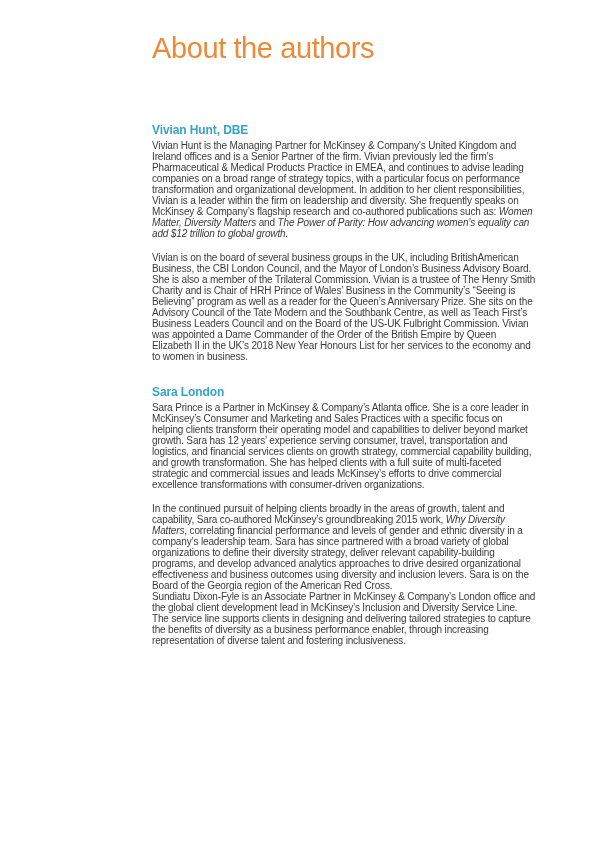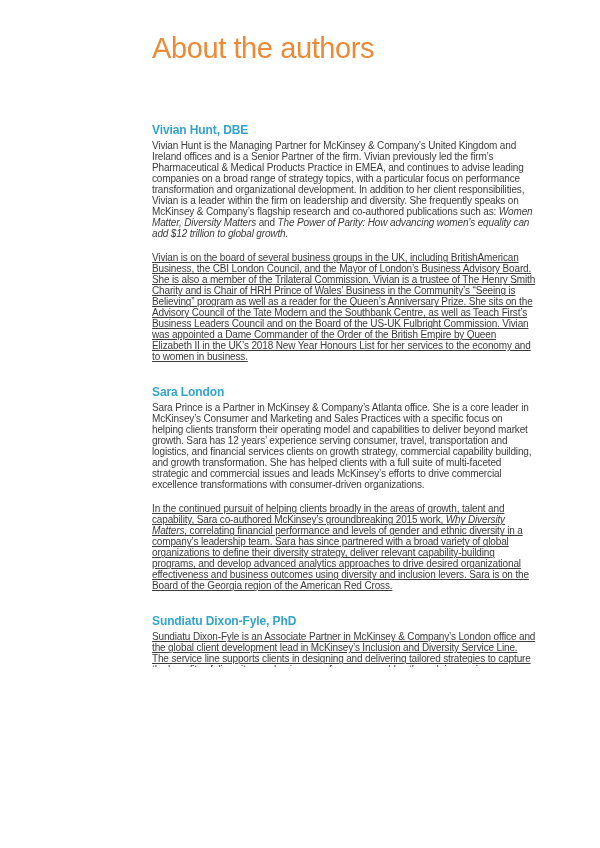--- a/index.html
+++ b/index.html
@@ -35,21 +35,21 @@
     letter-spacing: -0.1px;
   }
   .author-section:first-child .author-name { margin-top: 60px; }
   .body-para {
     margin: 0 0 13px 0;
     font-size: 10px;
     line-height: 11px;
     letter-spacing: -0.15px;
     color: var(--body_text, #3B3B3B);
   }
-  .body-para:last-child { margin-bottom: 0; text-decoration: underline; }
+  .body-para:last-child { margin-bottom: 0; }
   .body-para em { font-style: italic; }
   .footer {
     position: absolute;
     top: 817px;
     left: 0;
     width: 600px;
     font-size: 7.6px;
     color: var(--footer_text, #3B3B3B);
     letter-spacing: -0.1px;
   }
@@ -68,21 +68,20 @@
           <h2 class="author-name">Vivian Hunt, DBE</h2>
           <p class="body-para"><span>Vivian Hunt is the Managing Partner for McKinsey &amp; Company’s United Kingdom and Ireland offices and is a Senior Partner of the firm. Vivian previously led the firm’s Pharmaceutical &amp; Medical Products Practice in EMEA, and continues to advise leading companies on a broad range of strategy topics, with a particular focus on performance transformation and organizational development. In addition to her client responsibilities, Vivian is a leader within the firm on leadership and diversity. She frequently speaks on McKinsey &amp; Company’s flagship research and co-authored publications such as: </span><em>Women Matter, Diversity Matters</em><span> and </span><em>The Power of Parity: How advancing women’s equality can add $12 trillion to global growth.</em></p>
           <p class="body-para"><span>Vivian is on the board of several business groups in the UK, including BritishAmerican Business, the CBI London Council, and the Mayor of London’s Business Advisory Board. She is also a member of the Trilateral Commission. Vivian is a trustee of The Henry Smith Charity and is Chair of HRH Prince of Wales’ Business in the Community’s “Seeing is Believing” program as well as a reader for the Queen’s Anniversary Prize. She sits on the Advisory Council of the Tate Modern and the Southbank Centre, as well as Teach First’s Business Leaders Council and on the Board of the US-UK Fulbright Commission. Vivian was appointed a Dame Commander of the Order of the British Empire by Queen Elizabeth II in the UK’s 2018 New Year Honours List for her services to the economy and to women in business.</span></p>
         </section>
         <section class="author-section">
           <h2 class="author-name">Sara London</h2>
           <p class="body-para"><span>Sara Prince is a Partner in McKinsey &amp; Company’s Atlanta office. She is a core leader in McKinsey’s Consumer and Marketing and Sales Practices with a specific focus on helping clients transform their operating model and capabilities to deliver beyond market growth. Sara has 12 years’ experience serving consumer, travel, transportation and logistics, and financial services clients on growth strategy, commercial capability building, and growth transformation. She has helped clients with a full suite of multi-faceted strategic and commercial issues and leads McKinsey’s efforts to drive commercial excellence transformations with consumer-driven organizations.</span></p>
           <p class="body-para"><span>In the continued pursuit of helping clients broadly in the areas of growth, talent and capability, Sara co-authored McKinsey’s groundbreaking 2015 work, </span><em>Why Diversity Matters</em><span>, correlating financial performance and levels of gender and ethnic diversity in a company’s leadership team. Sara has since partnered with a broad variety of global organizations to define their diversity strategy, deliver relevant capability-building programs, and develop advanced analytics approaches to drive desired organizational effectiveness and business outcomes using diversity and inclusion levers. Sara is on the Board of the Georgia region of the American Red Cross.</span></p>
         </section>
         <section class="author-section">
-          <h2 class="author-name">Sundiatu Dixon-Fyle, PhD</h2>
           <p class="body-para"><span>Sundiatu Dixon-Fyle is an Associate Partner in McKinsey &amp; Company’s London office and the global client development lead in McKinsey’s Inclusion and Diversity Service Line. The service line supports clients in designing and delivering tailored strategies to capture the benefits of diversity as a business performance enabler, through increasing representation of diverse talent and fostering inclusiveness.</span></p>
         </section>
       </div>
   </div>
   <div class="footer">
     <span class="footer-page-number">33</span>
     <span class="footer-doc-title">Delivering through Diversity</span>
     <span class="footer-section">About the authors</span>
   </div>
 </div>

